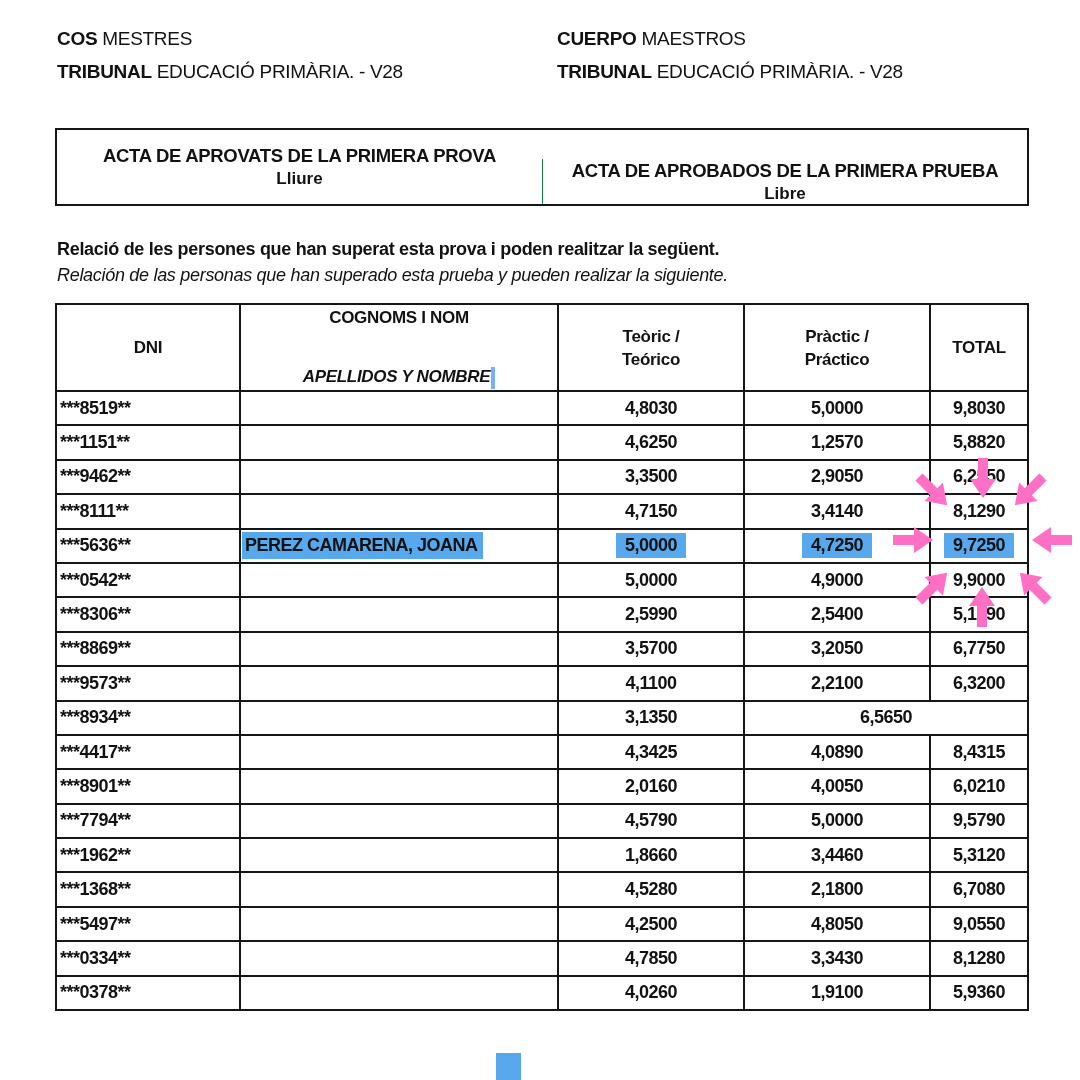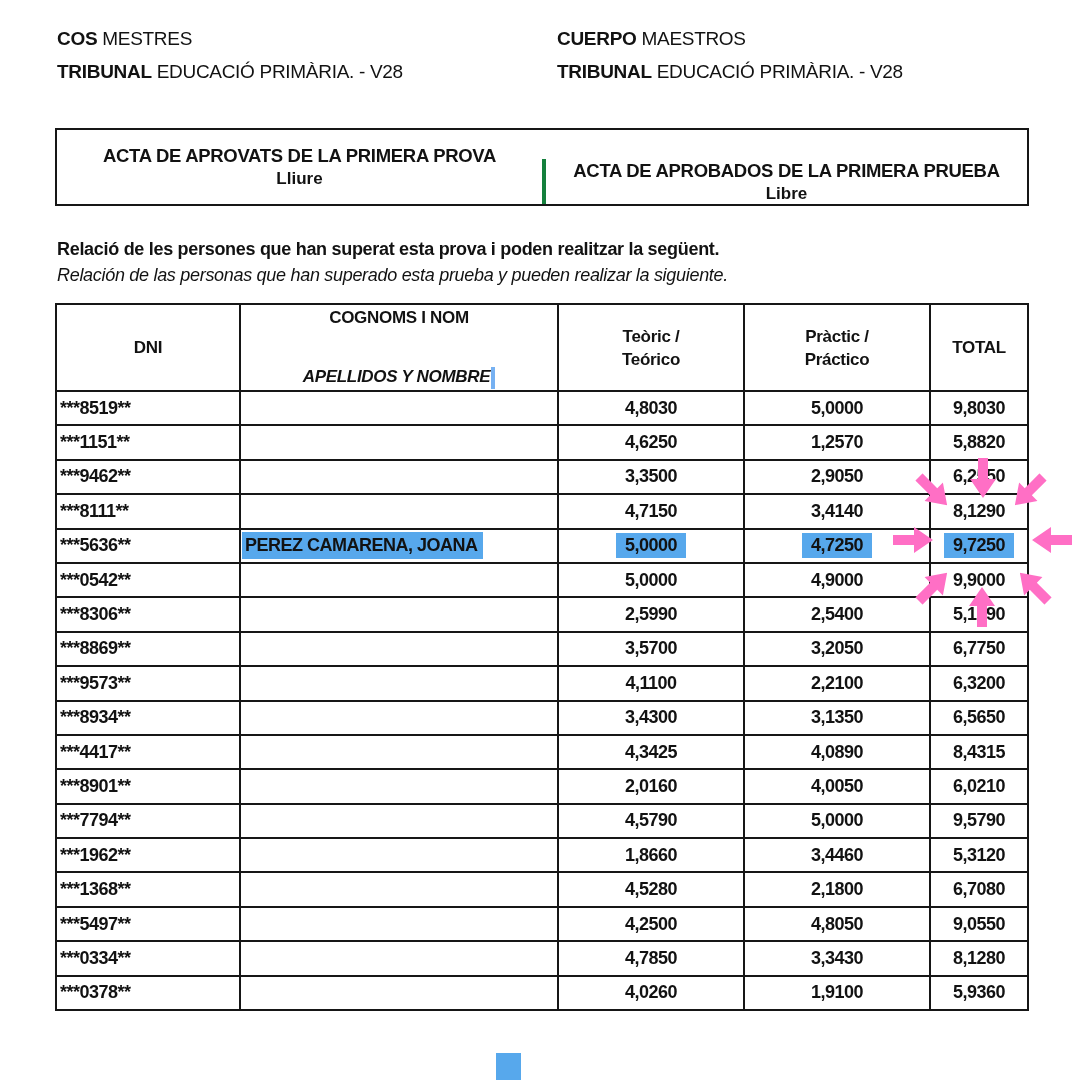--- a/index.html
+++ b/index.html
@@ -10,21 +10,21 @@
   
   .doc-header { position:absolute; left:57px; top:22px; width:1000px; display:flex;justify-content:flex-end; }
   .hcol { width:518px; font-size:19px; line-height:33px; letter-spacing:-0.3px; }
   .hcol .b { font-weight:700; }
 
   
   .title-box { position:absolute; left:55px; top:128px; width:974px; height:78px;
                border:2px solid #161616; display:flex; }
   .tb-cell { flex:1 1 50%; display:flex; flex-direction:column; justify-content:center;
              align-items:center; text-align:center; font-weight:700; }
-  .tb-cell + .tb-cell { border-left:4px solid #15803d;margin-top:29px; }
+  .tb-cell + .tb-cell { border-left:1px solid #15803d;margin-top:29px; }
   .tb-l1 { font-size:18.5px; line-height:24px; letter-spacing:-0.3px; }
   .tb-l2 { font-size:17px; line-height:22px; }
 
   
   .intro { position:absolute; left:57px; top:236px; font-size:18px; line-height:26px; letter-spacing:-0.3px; }
   .intro .l1 { font-weight:700; }
   .intro .l2 { font-style:italic; }
 
   
   .results { position:absolute; left:55px; top:303px; width:974px; border:2px solid #161616; background:#fff; }
@@ -263,23 +263,20 @@
             <span class="cellv">6,3200</span>
           </div>
   </div>
         <div class="trow">
     <div class="tcell c-dni">
             <span class="cellv">***8934**</span>
           </div>
     <div class="tcell c-name">
             <span class="cellv"></span>
           </div>
-    <div class="tcell c-teoric">
-            <span class="cellv">3,4300</span>
-          </div>
     <div class="tcell c-practic">
             <span class="cellv">3,1350</span>
           </div>
     <div class="tcell c-total">
             <span class="cellv">6,5650</span>
           </div>
   </div>
         <div class="trow">
     <div class="tcell c-dni">
             <span class="cellv">***4417**</span>

